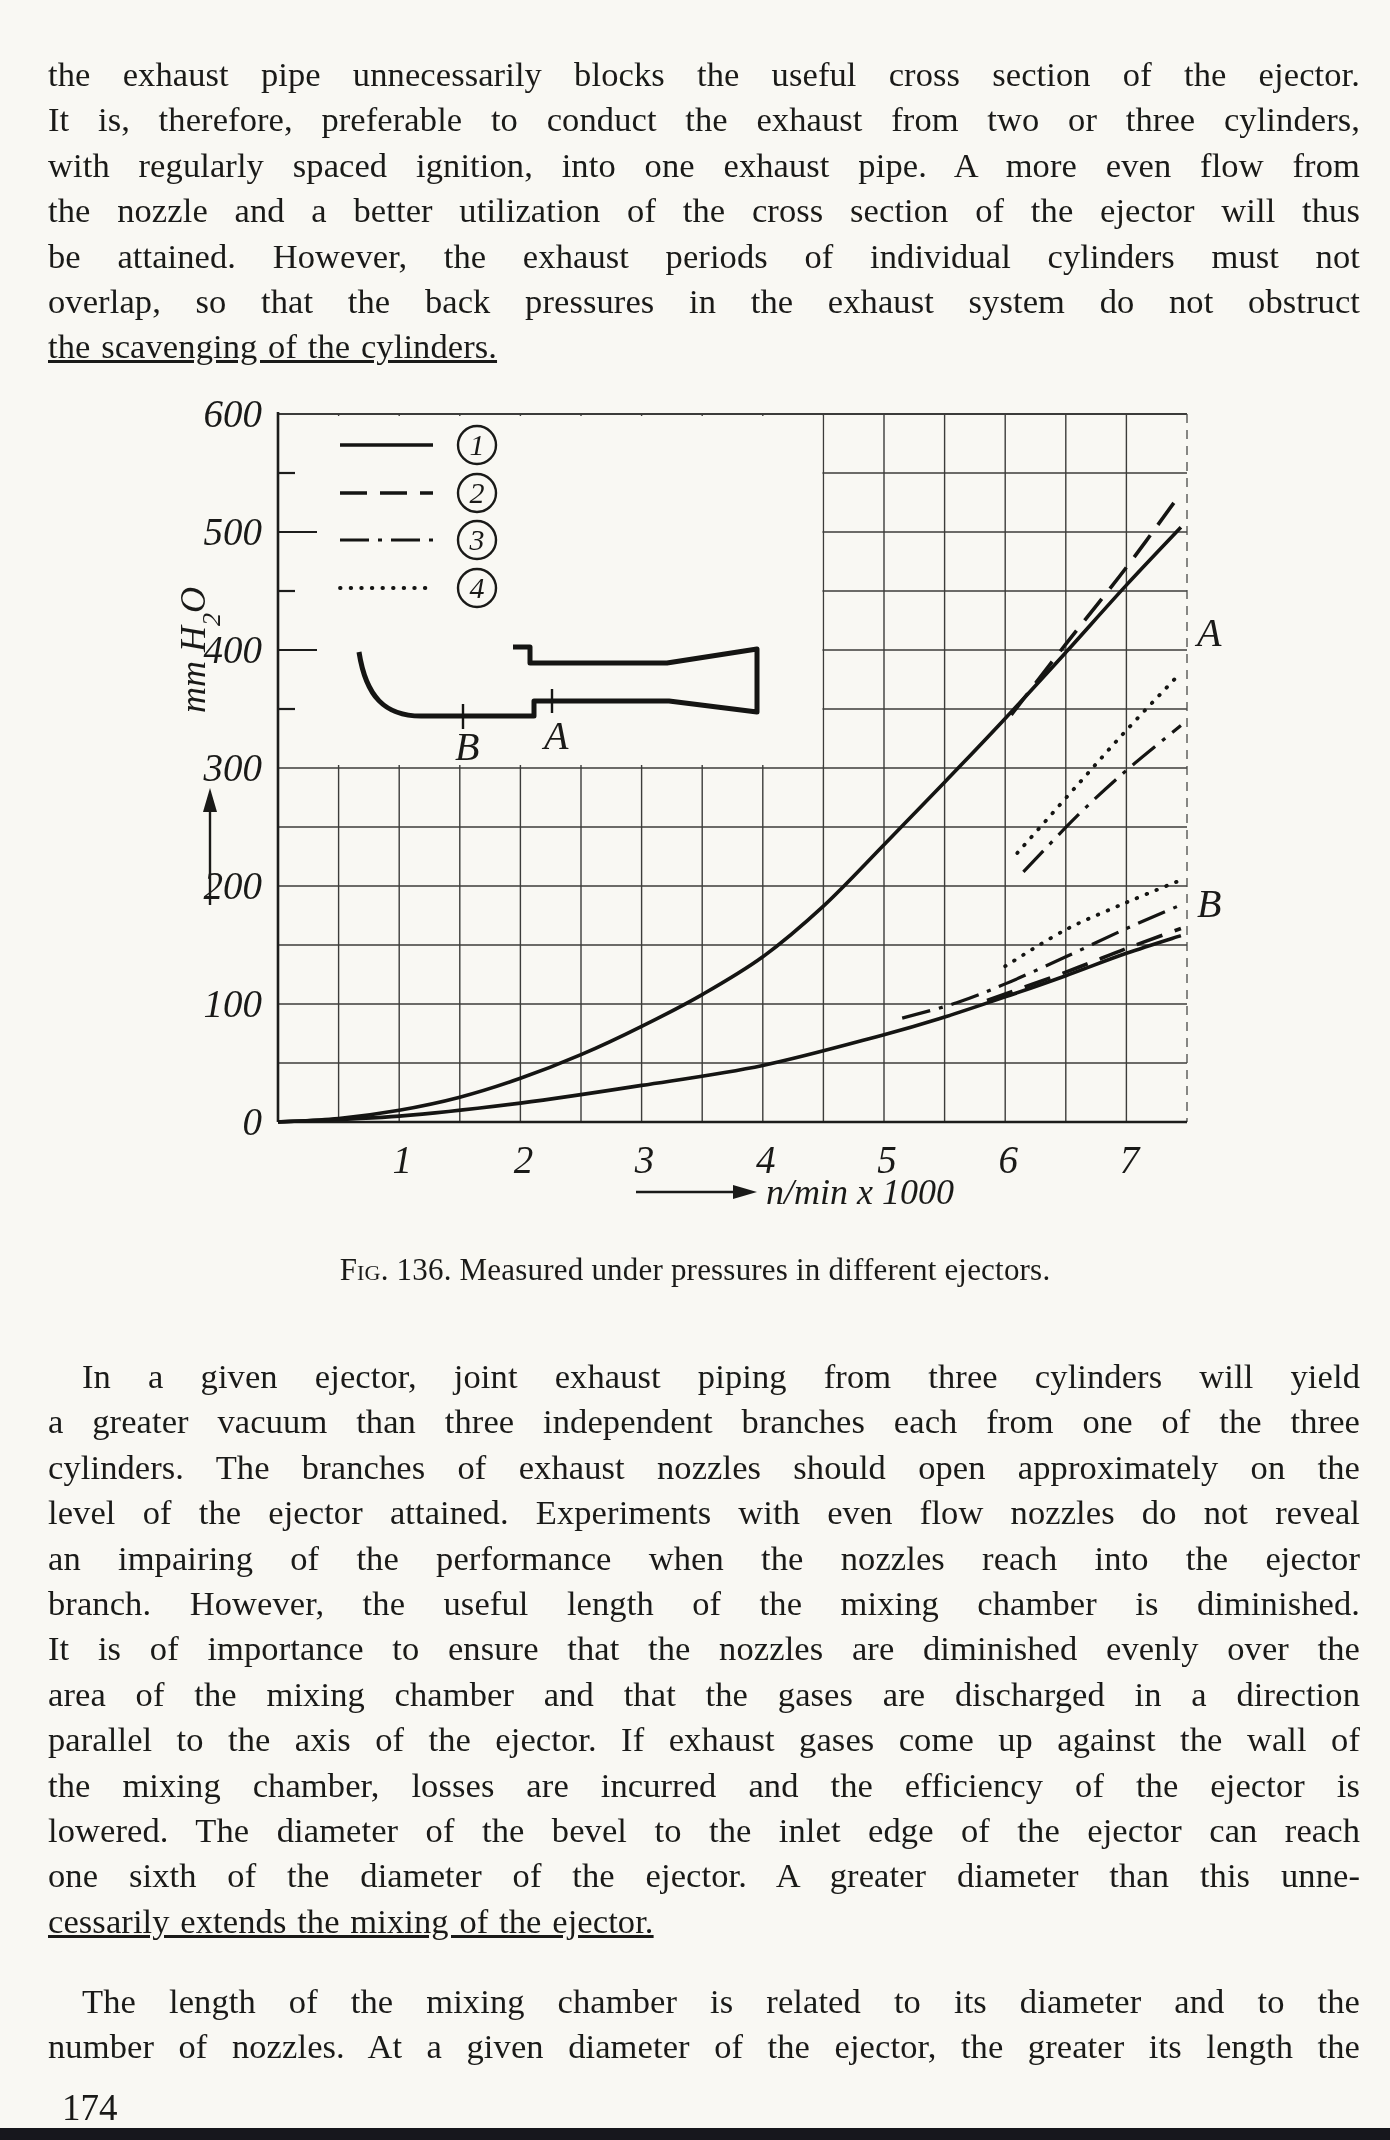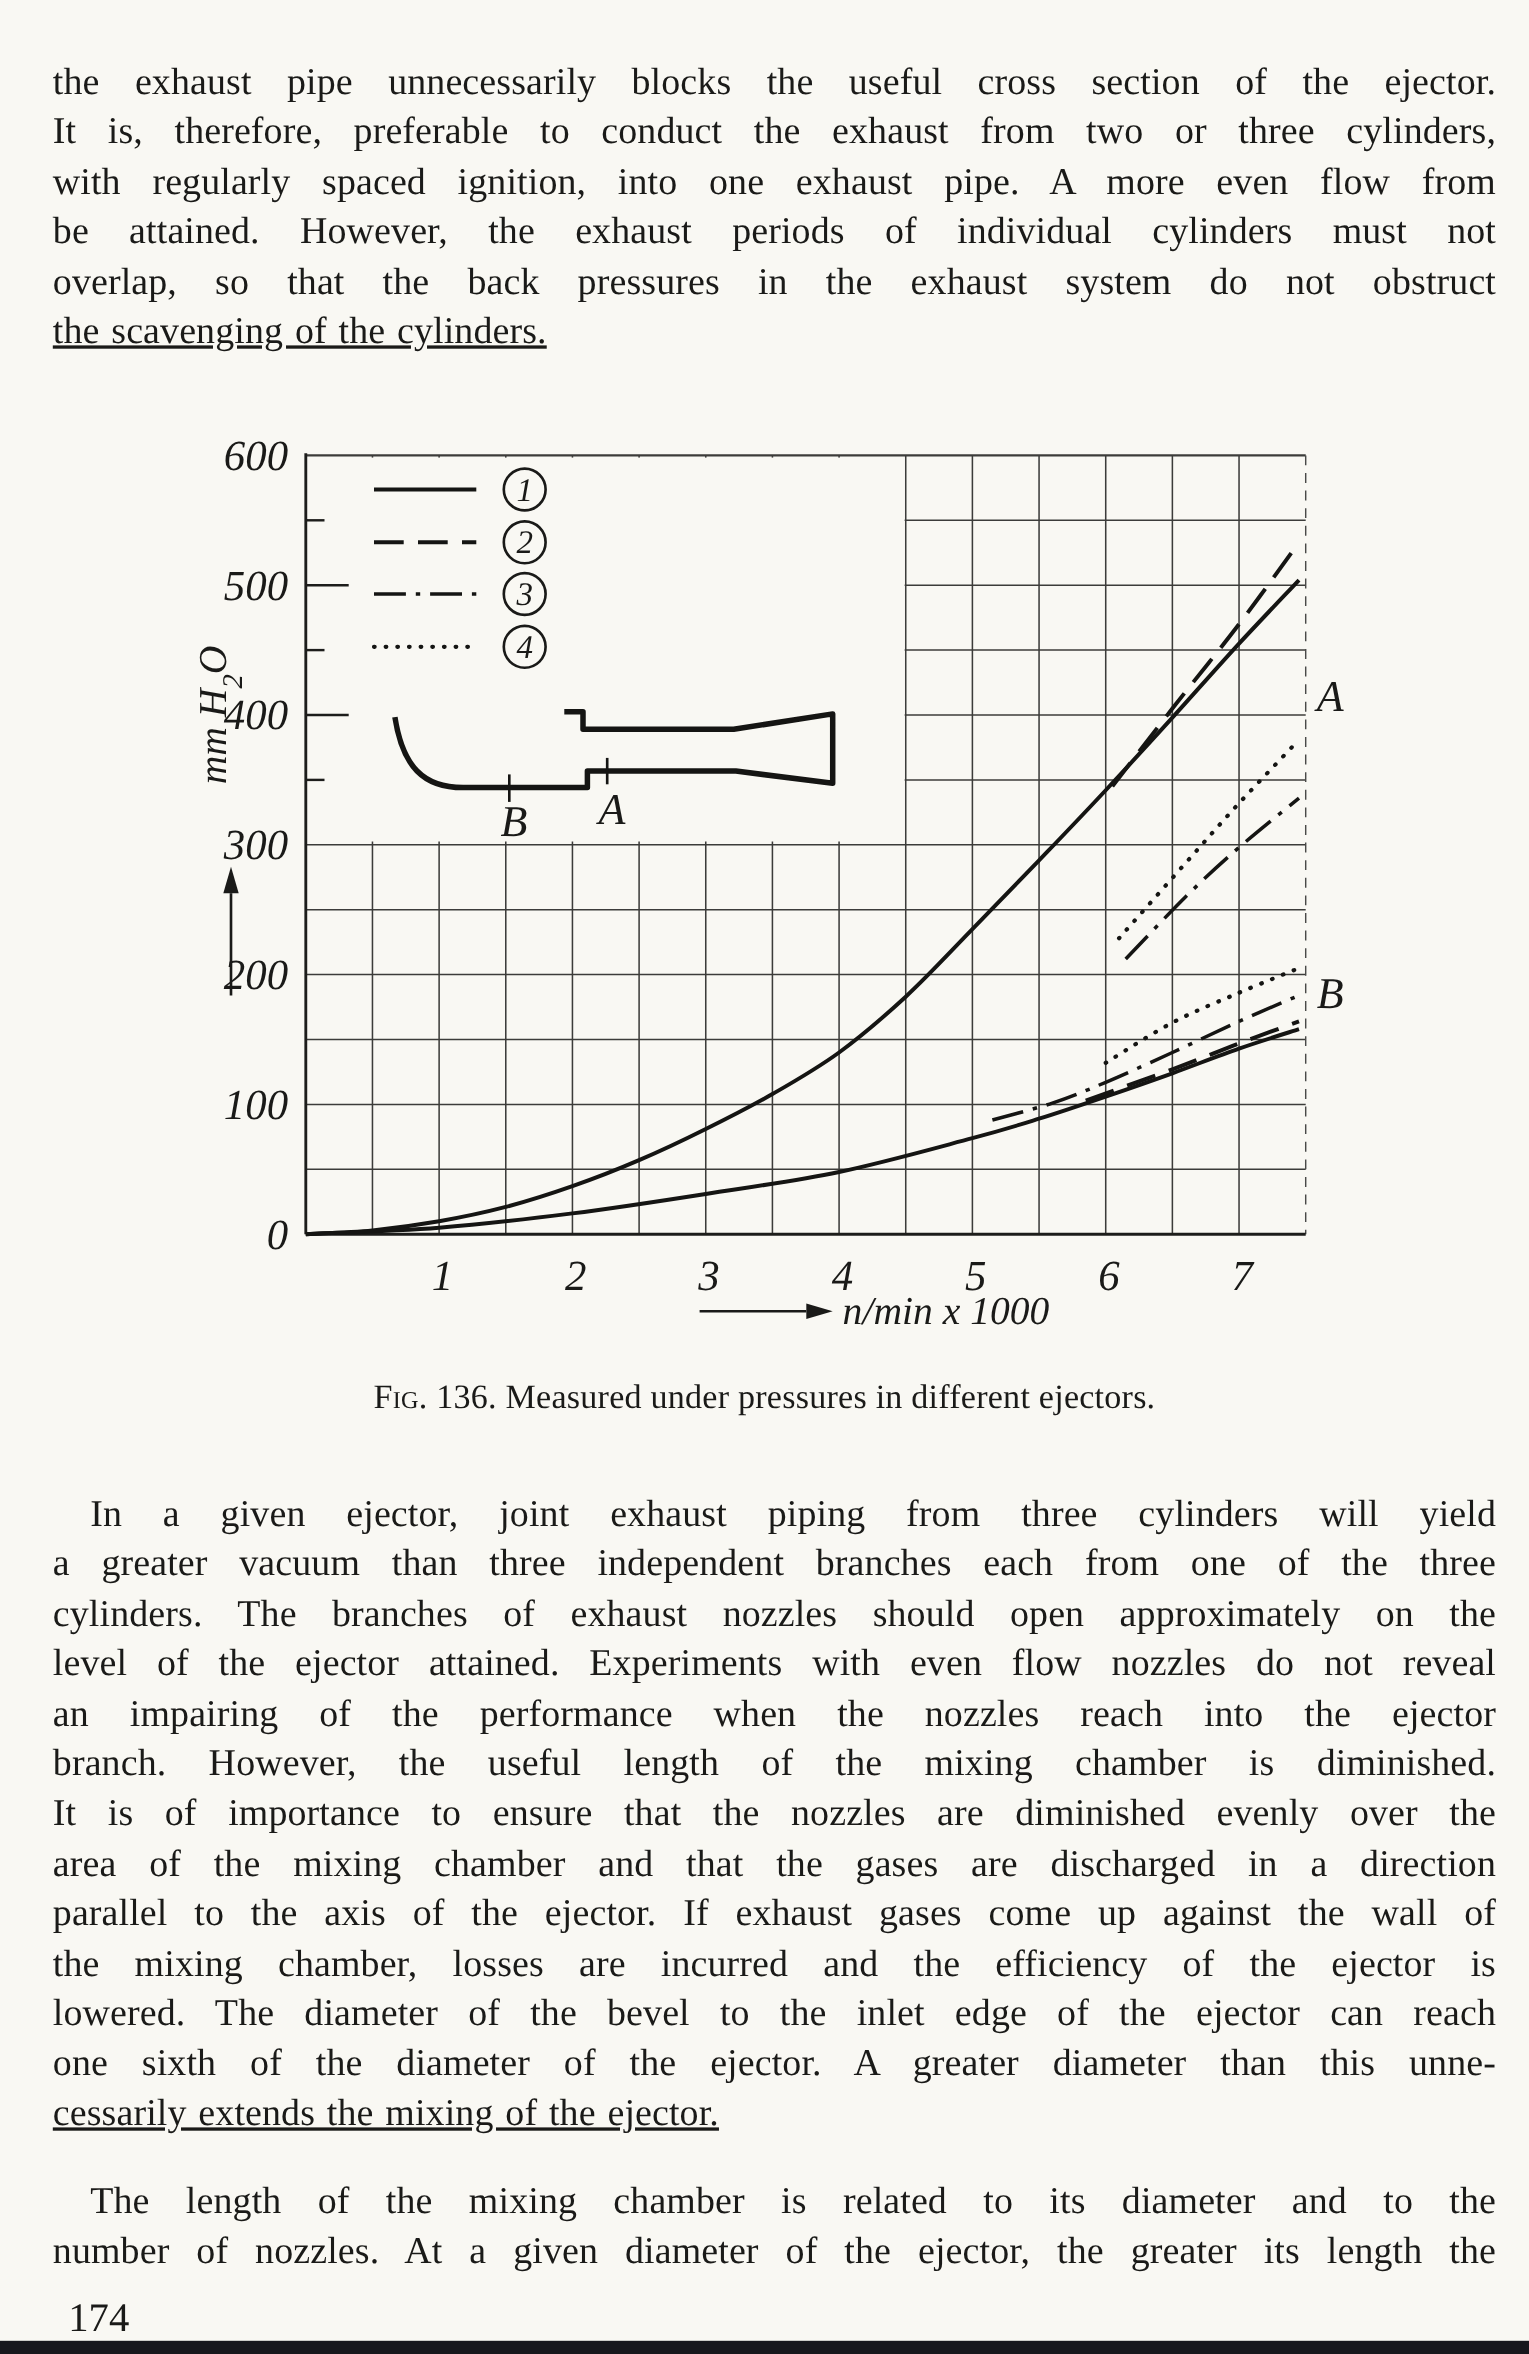--- a/index.html
+++ b/index.html
@@ -142,20 +142,21 @@
       <path d="M1005.2,966.24 C1015.3,960.1 1045.6,940.3 1065.8,929.7 C1086.0,919.0 1107.2,910.8 1126.4,902.5 C1145.6,894.3 1171.9,883.8 1180.9,880.1" class="curve-dotted"></path>
     </g>
     <text x="1197.06" y="646.3" class="pt-label">A</text>
     <text x="1197.06" y="916.52" class="pt-label">B</text>
   </svg>
 
 <div class="textblock" style="top:32px;margin-top:20px;">
     <div class="ln">the exhaust pipe unnecessarily blocks the useful cross section of the ejector.</div>
     <div class="ln">It is, therefore, preferable to conduct the exhaust from two or three cylinders,</div>
     <div class="ln">with regularly spaced ignition, into one exhaust pipe. A more even flow from</div>
+    <div class="ln">the nozzle and a better utilization of the cross section of the ejector will thus</div>
     <div class="ln">be attained. However, the exhaust periods of individual cylinders must not</div>
     <div class="ln">overlap, so that the back pressures in the exhaust system do not obstruct</div>
     <div class="ln last">the scavenging of the cylinders.</div>
   </div>
 
 <div class="caption">
   <span class="sc">Fig.</span><span> 136. Measured under pressures in different ejectors.</span>
 </div>
 
 <div class="textblock" style="top:1354px;">

